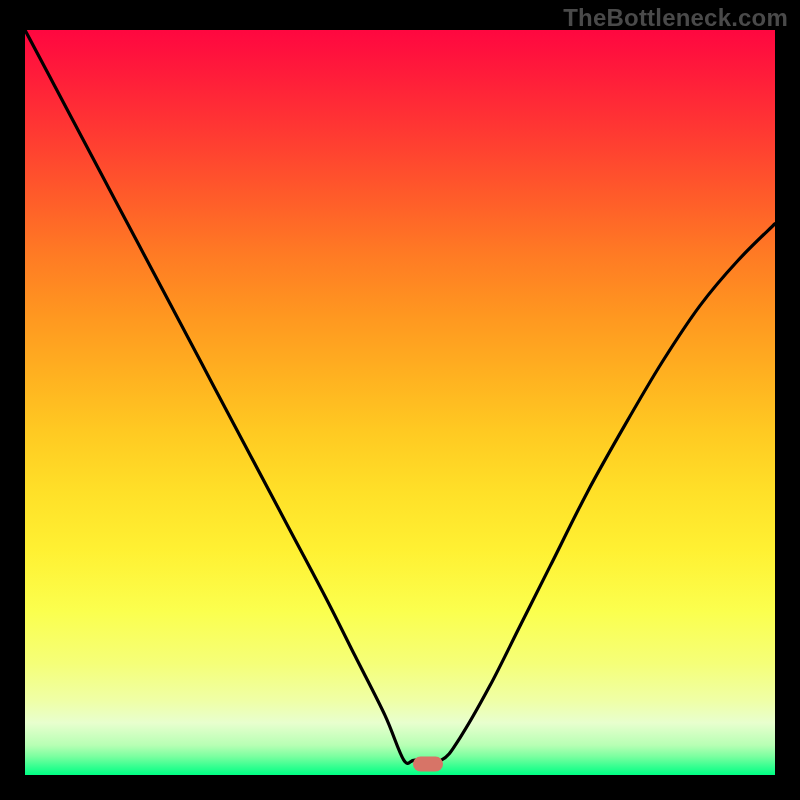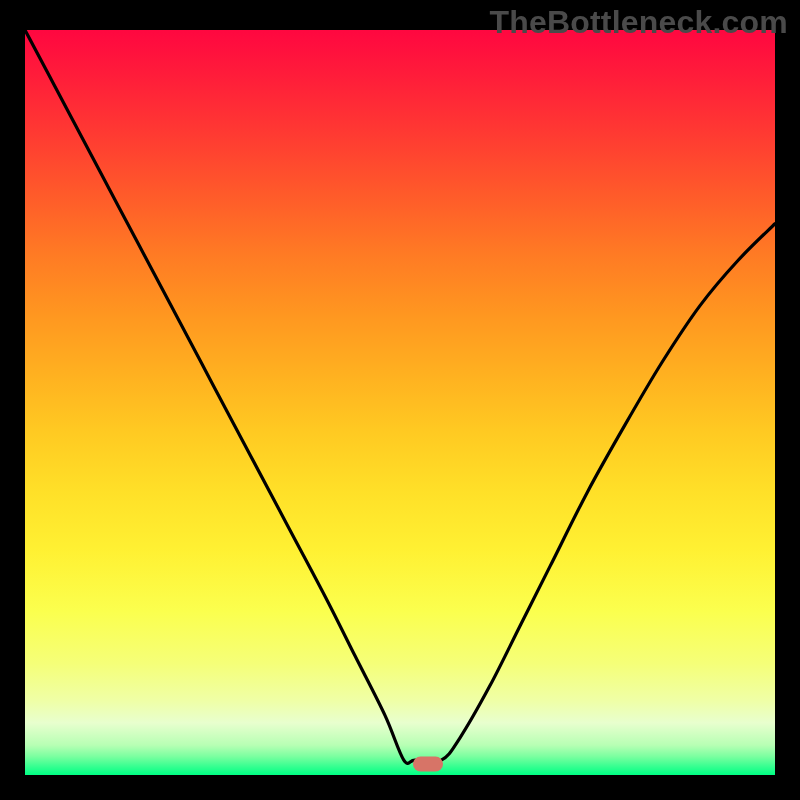--- a/index.html
+++ b/index.html
@@ -15,21 +15,21 @@
     position: relative;
     width: 800px;
     height: 800px;
     background: #000;
   }
   .watermark {
     position: absolute;
     top: 4px;
     right: 12px;
     color: #4a4a4a;
-    font-size: 32px;
+    font-size: 24px;
     font-weight: 600;
     letter-spacing: 0.2px;
     z-index: 10;
   }
   .plot-area {
     position: absolute;
     left: 25px;
     top: 30px;
     width: 750px;
     height: 745px;

